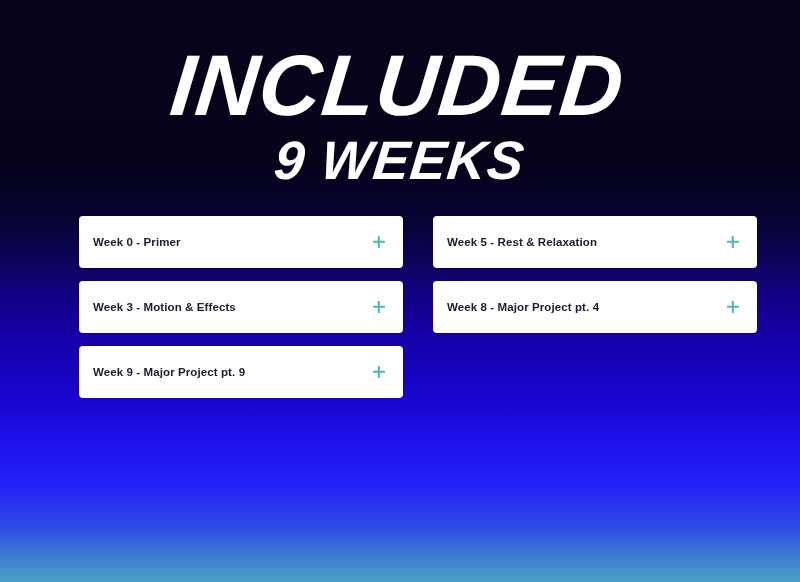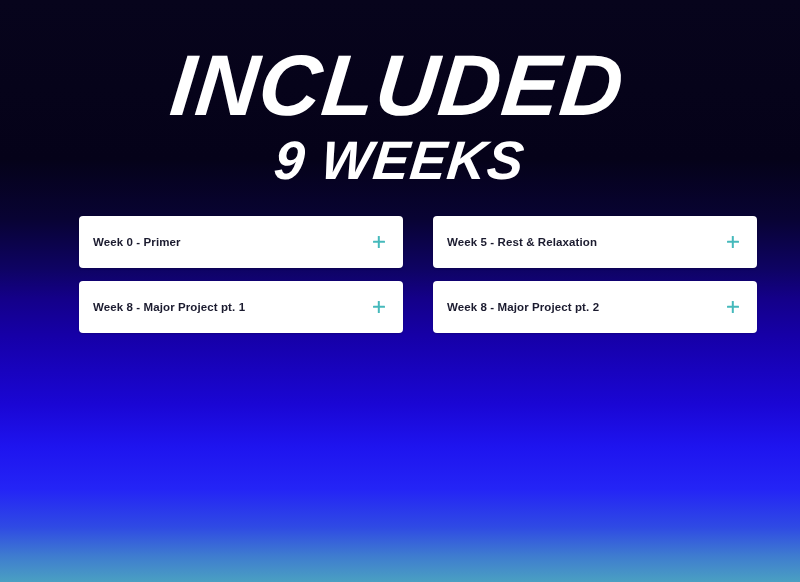--- a/index.html
+++ b/index.html
@@ -158,22 +158,26 @@
 
   <div class="acc-item">
         <span class="acc-label">Week 0 - Primer</span>
         <span class="acc-toggle"></span>
       </div>
       <div class="acc-item">
         <span class="acc-label">Week 5 - Rest &amp; Relaxation</span>
         <span class="acc-toggle"></span>
       </div>
       <div class="acc-item">
-        <span class="acc-label">Week 8 - Major Project pt. 1</span>
+        <span class="acc-label">Week 3 - Motion &amp; Effects</span>
         <span class="acc-toggle"></span>
       </div>
       <div class="acc-item">
-        <span class="acc-label">Week 8 - Major Project pt. 2</span>
+        <span class="acc-label">Week 8 - Major Project pt. 4</span>
+        <span class="acc-toggle"></span>
+      </div>
+      <div class="acc-item">
+        <span class="acc-label">Week 9 - Major Project pt. 9</span>
         <span class="acc-toggle"></span>
       </div>
     </div>
 
 </div>
 
 </body></html>

